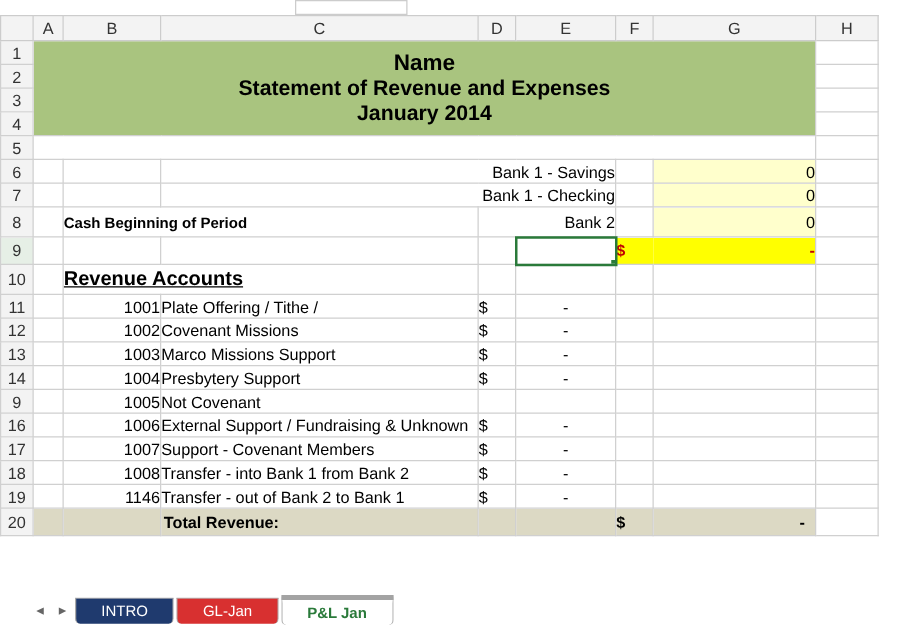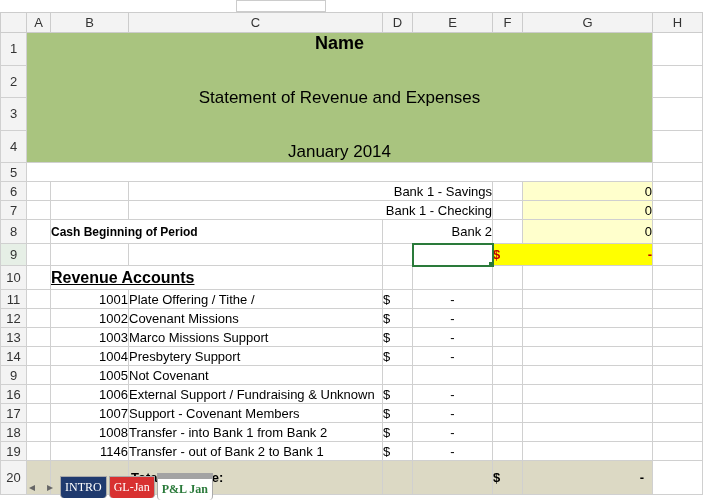--- a/index.html
+++ b/index.html
@@ -38,21 +38,21 @@
     text-align: center;
     color: #333;
     width: 26px;
   }
   .title-block {
     background: #a9c47f;
     text-align: center;
     vertical-align: middle;
   }
   .title-main { font-weight: bold; font-size: 18px; }
-  .title-sub { font-weight: normal; font-size: 17px; margin-top: 34px; }
+  .title-sub { font-weight: bold; font-size: 17px; }
   .bank-label { text-align: right; padding-right: 6px; font-size: 13px; }
   .bank-val { background: #ffffcc; text-align: right; padding-right: 6px; border:1px solid #000; }
   .cash-label { font-weight: bold; font-size: 12px; padding-left: 4px; }
   .cash-sum-cell { background: #ffff00; color: #c00000; font-weight: bold; text-align: right; padding-right:6px; border:1px solid #000;}
   .cash-sum-sym { background: #ffff00; color:#c00000; font-weight:bold; padding-left:6px; border:1px solid #000;}
   .section-hdr { font-weight: bold; font-size: 16px; text-decoration: underline; padding-left:4px;}
   .acct-num { text-align: right; padding-right: 4px; }
   .acct-name { padding-left: 2px; }
   .amt-sym { padding-left: 6px; }
   .amt-dash { text-align: center; }
@@ -72,34 +72,33 @@
     align-items: center;
     gap: 2px;
     padding-left: 24px;
     font-size: 12px;
   }
   .tabs .navarrow {
     width: 16px; height:16px; display:flex; align-items:center; justify-content:center;
     color:#666; cursor:pointer;
   }
   .tab {
-    padding: 3px 4px;
+    padding: 3px 20px;
     background: #fff;
     border: 1px solid #aaa;
     border-bottom: none;
     border-radius: 0 0 4px 4px;
     cursor: pointer;
     white-space: nowrap;
-    font-family: Liberation Serif, serif;
   }
   .tab.blue { background:#1f3a6e; color:#fff; }
   .tab.navy { background:#2d4a8a; color:#fff; }
   .tab.purple { background:#7140c9; color:#fff; }
   .tab.red { background:#d83030; color:#fff; }
-  .tab.green { color:#2a7a3a; font-weight:bold; border-top:6px solid #a3a3a3;}
+  .tab.green { color:#2a7a3a; font-weight:bold; border-top:4px solid #a3a3a3;}
   .col-sel { background:#e6efe6; }
   .fx-strip { position:absolute; top:0; left:236px; width:90px; height:12px; border:1px solid #ccc; background:#fff;}
   .sheet-wrap { position:absolute; top:12px; left:0;}
 </style>
 </head>
 <body>
 
 <div class="fx-strip"></div>
 
 <div class="sheet-wrap">
@@ -299,21 +298,21 @@
     <td class="rowhdr">19</td>
     <td class="black-border-left"></td>
     <td class="acct-num">1146</td>
     <td class="acct-name">Transfer - out of Bank 2 to Bank 1</td>
     <td class="amt-sym">$</td>
     <td class="amt-dash">-</td>
     <td></td>
           <td class="black-border-right"></td>
           <td></td>
   </tr>
-  <tr class="total-row" style="height:34px">
+  <tr class="total-row" style="height:22px">
     <td class="rowhdr" style="background:#f3f3f3;font-weight:normal">20</td>
     <td class="black-border-left"></td>
           <td></td>
     <td style="padding-left:2px">Total Revenue:</td>
     <td></td>
           <td></td>
     <td class="amt-sym">$</td>
     <td class="black-border-right" style="text-align:right;padding-right:8px">-</td>
     <td style="background:#fff"></td>
   </tr>

